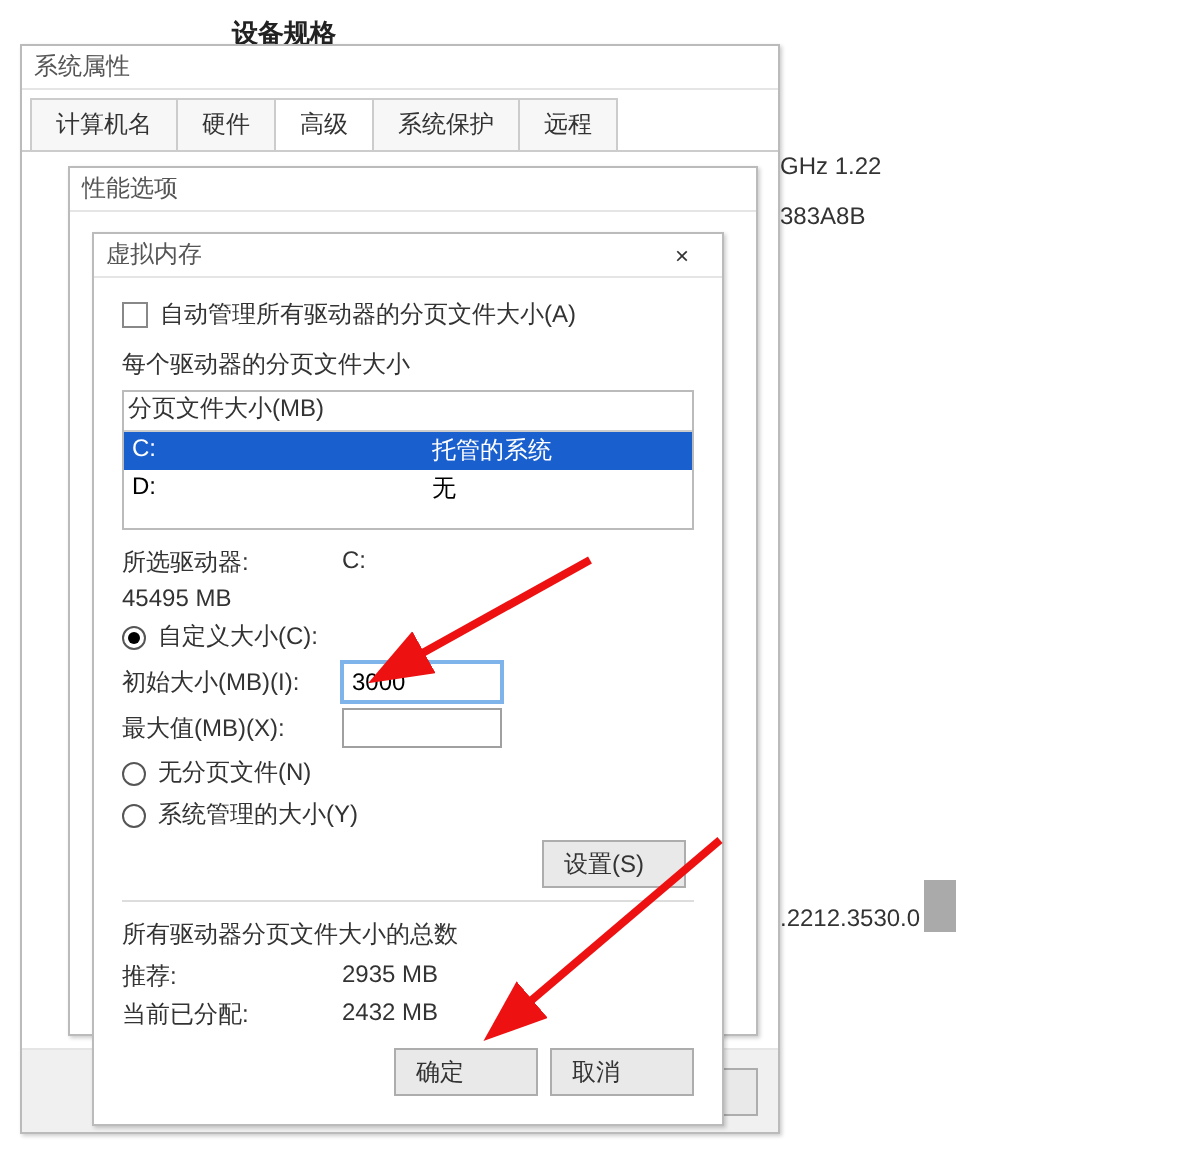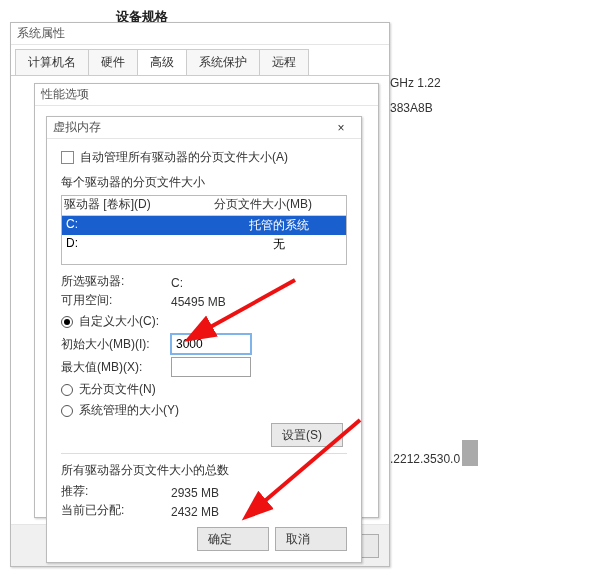--- a/index.html
+++ b/index.html
@@ -148,23 +148,23 @@
   .listrow {
     display: flex;
     font-size: 12px;
     padding: 1px 4px;
   }
   .listrow.selected {
     background: #1a5fce;
     color: #fff;
   }
   .listrow .col1 { width: 150px; }
-  .listrow .col2 { flex: 1; text-align: center; }
-
-  .kv { display: flex; margin: 2px 0; font-size: 12px; color:#333;align-items:flex-end;}
+  .listrow .col2 { flex: 1; }
+
+  .kv { display: flex; margin: 2px 0; font-size: 12px; color:#333;}
   .kv .k { width: 110px; }
   .kv .v { }
 
   .radio-row { display: flex; align-items: center; gap: 6px; margin: 4px 0; color:#333;}
   .radio {
     width: 12px; height: 12px;
     border: 1px solid #555;
     border-radius: 50%;
     display: inline-flex;
     align-items: center; justify-content: center;
@@ -252,40 +252,38 @@
   <div class="body">
     <div class="checkbox-row">
       <span class="checkbox"></span>
       <span>自动管理所有驱动器的分页文件大小(A)</span>
     </div>
 
     <div class="group-label">每个驱动器的分页文件大小</div>
 
     <div class="listbox">
       <div class="listhdr">
-        <div class="col1">驱动器 [卷标](D)</div>
         <div class="col2">分页文件大小(MB)</div>
       </div>
       <div class="listrow selected">
         <div class="col1">C:</div>
         <div class="col2">托管的系统</div>
       </div>
       <div class="listrow">
         <div class="col1">D:</div>
         <div class="col2">无</div>
       </div>
     </div>
 
     <div style="height:6px"></div>
     <div class="kv">
       <div class="k">所选驱动器:</div>
       <div class="v">C:</div>
     </div>
     <div class="kv">
-      <div class="k">可用空间:</div>
       <div class="v">45495 MB</div>
     </div>
 
     <div class="radio-row">
       <span class="radio checked"></span>
       <span>自定义大小(C):</span>
     </div>
     <div class="field-row">
       <div class="lbl">初始大小(MB)(I):</div>
       <input class="textbox highlight" value="3000" style="">

